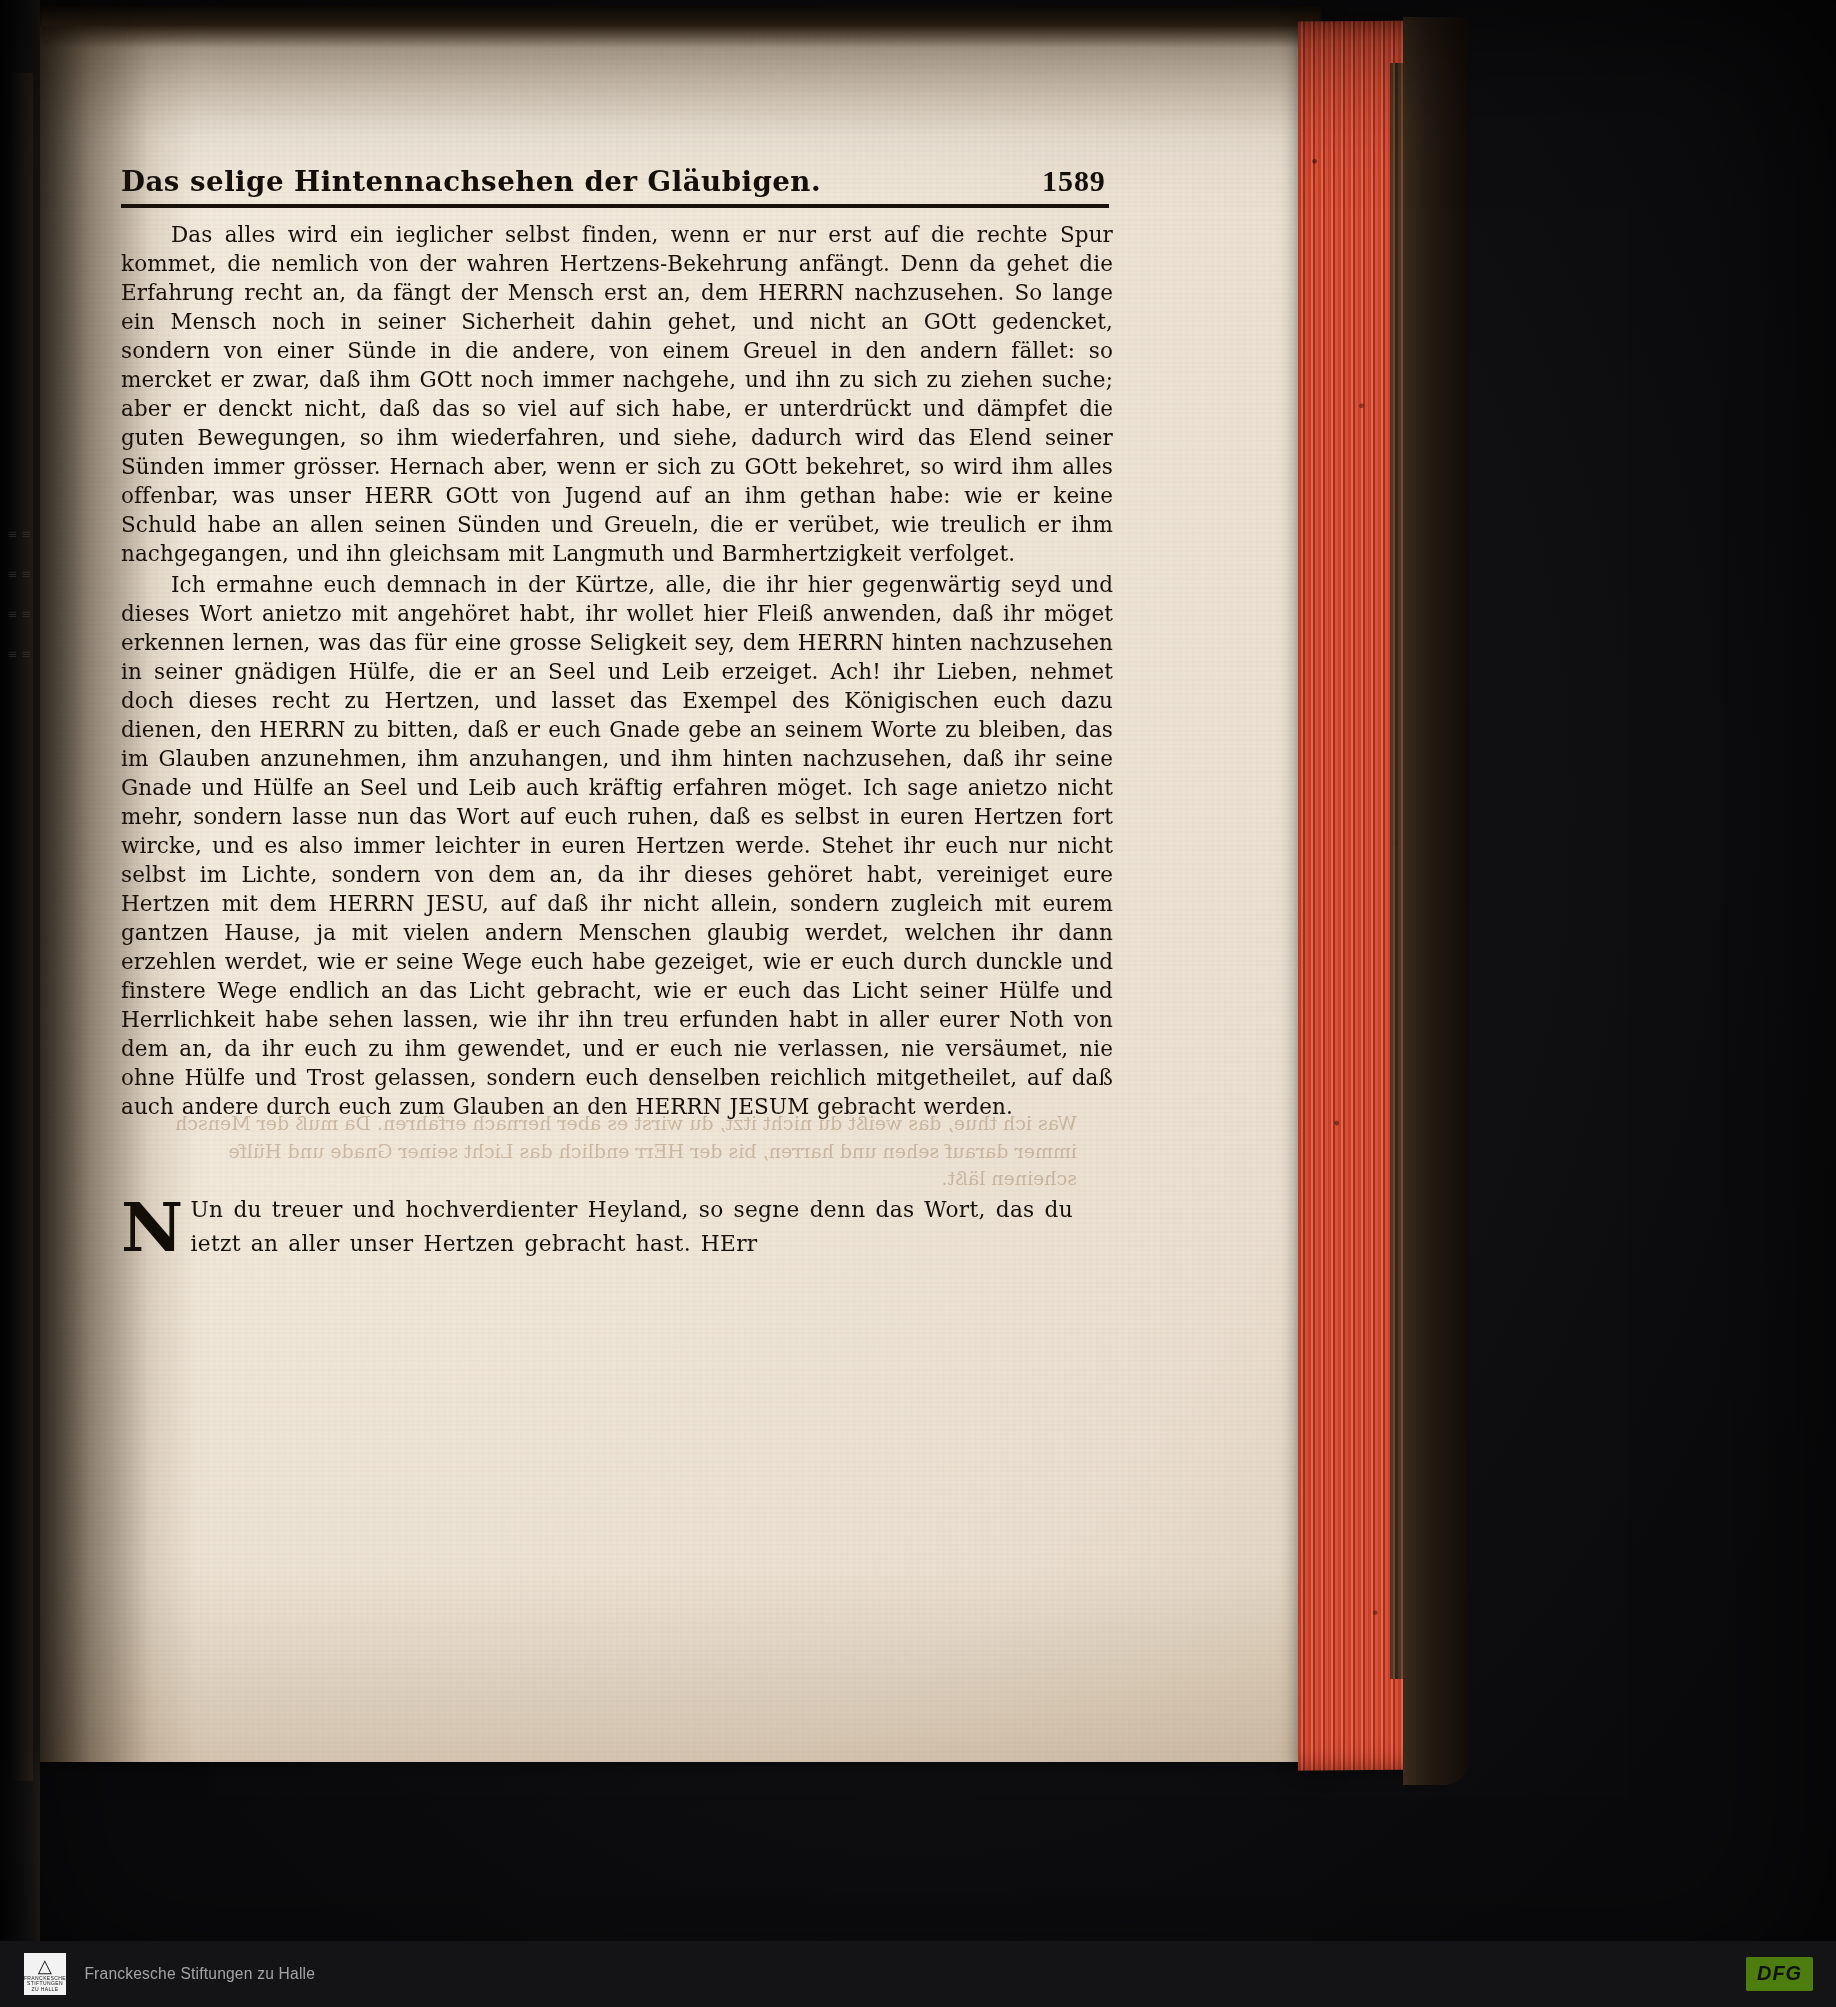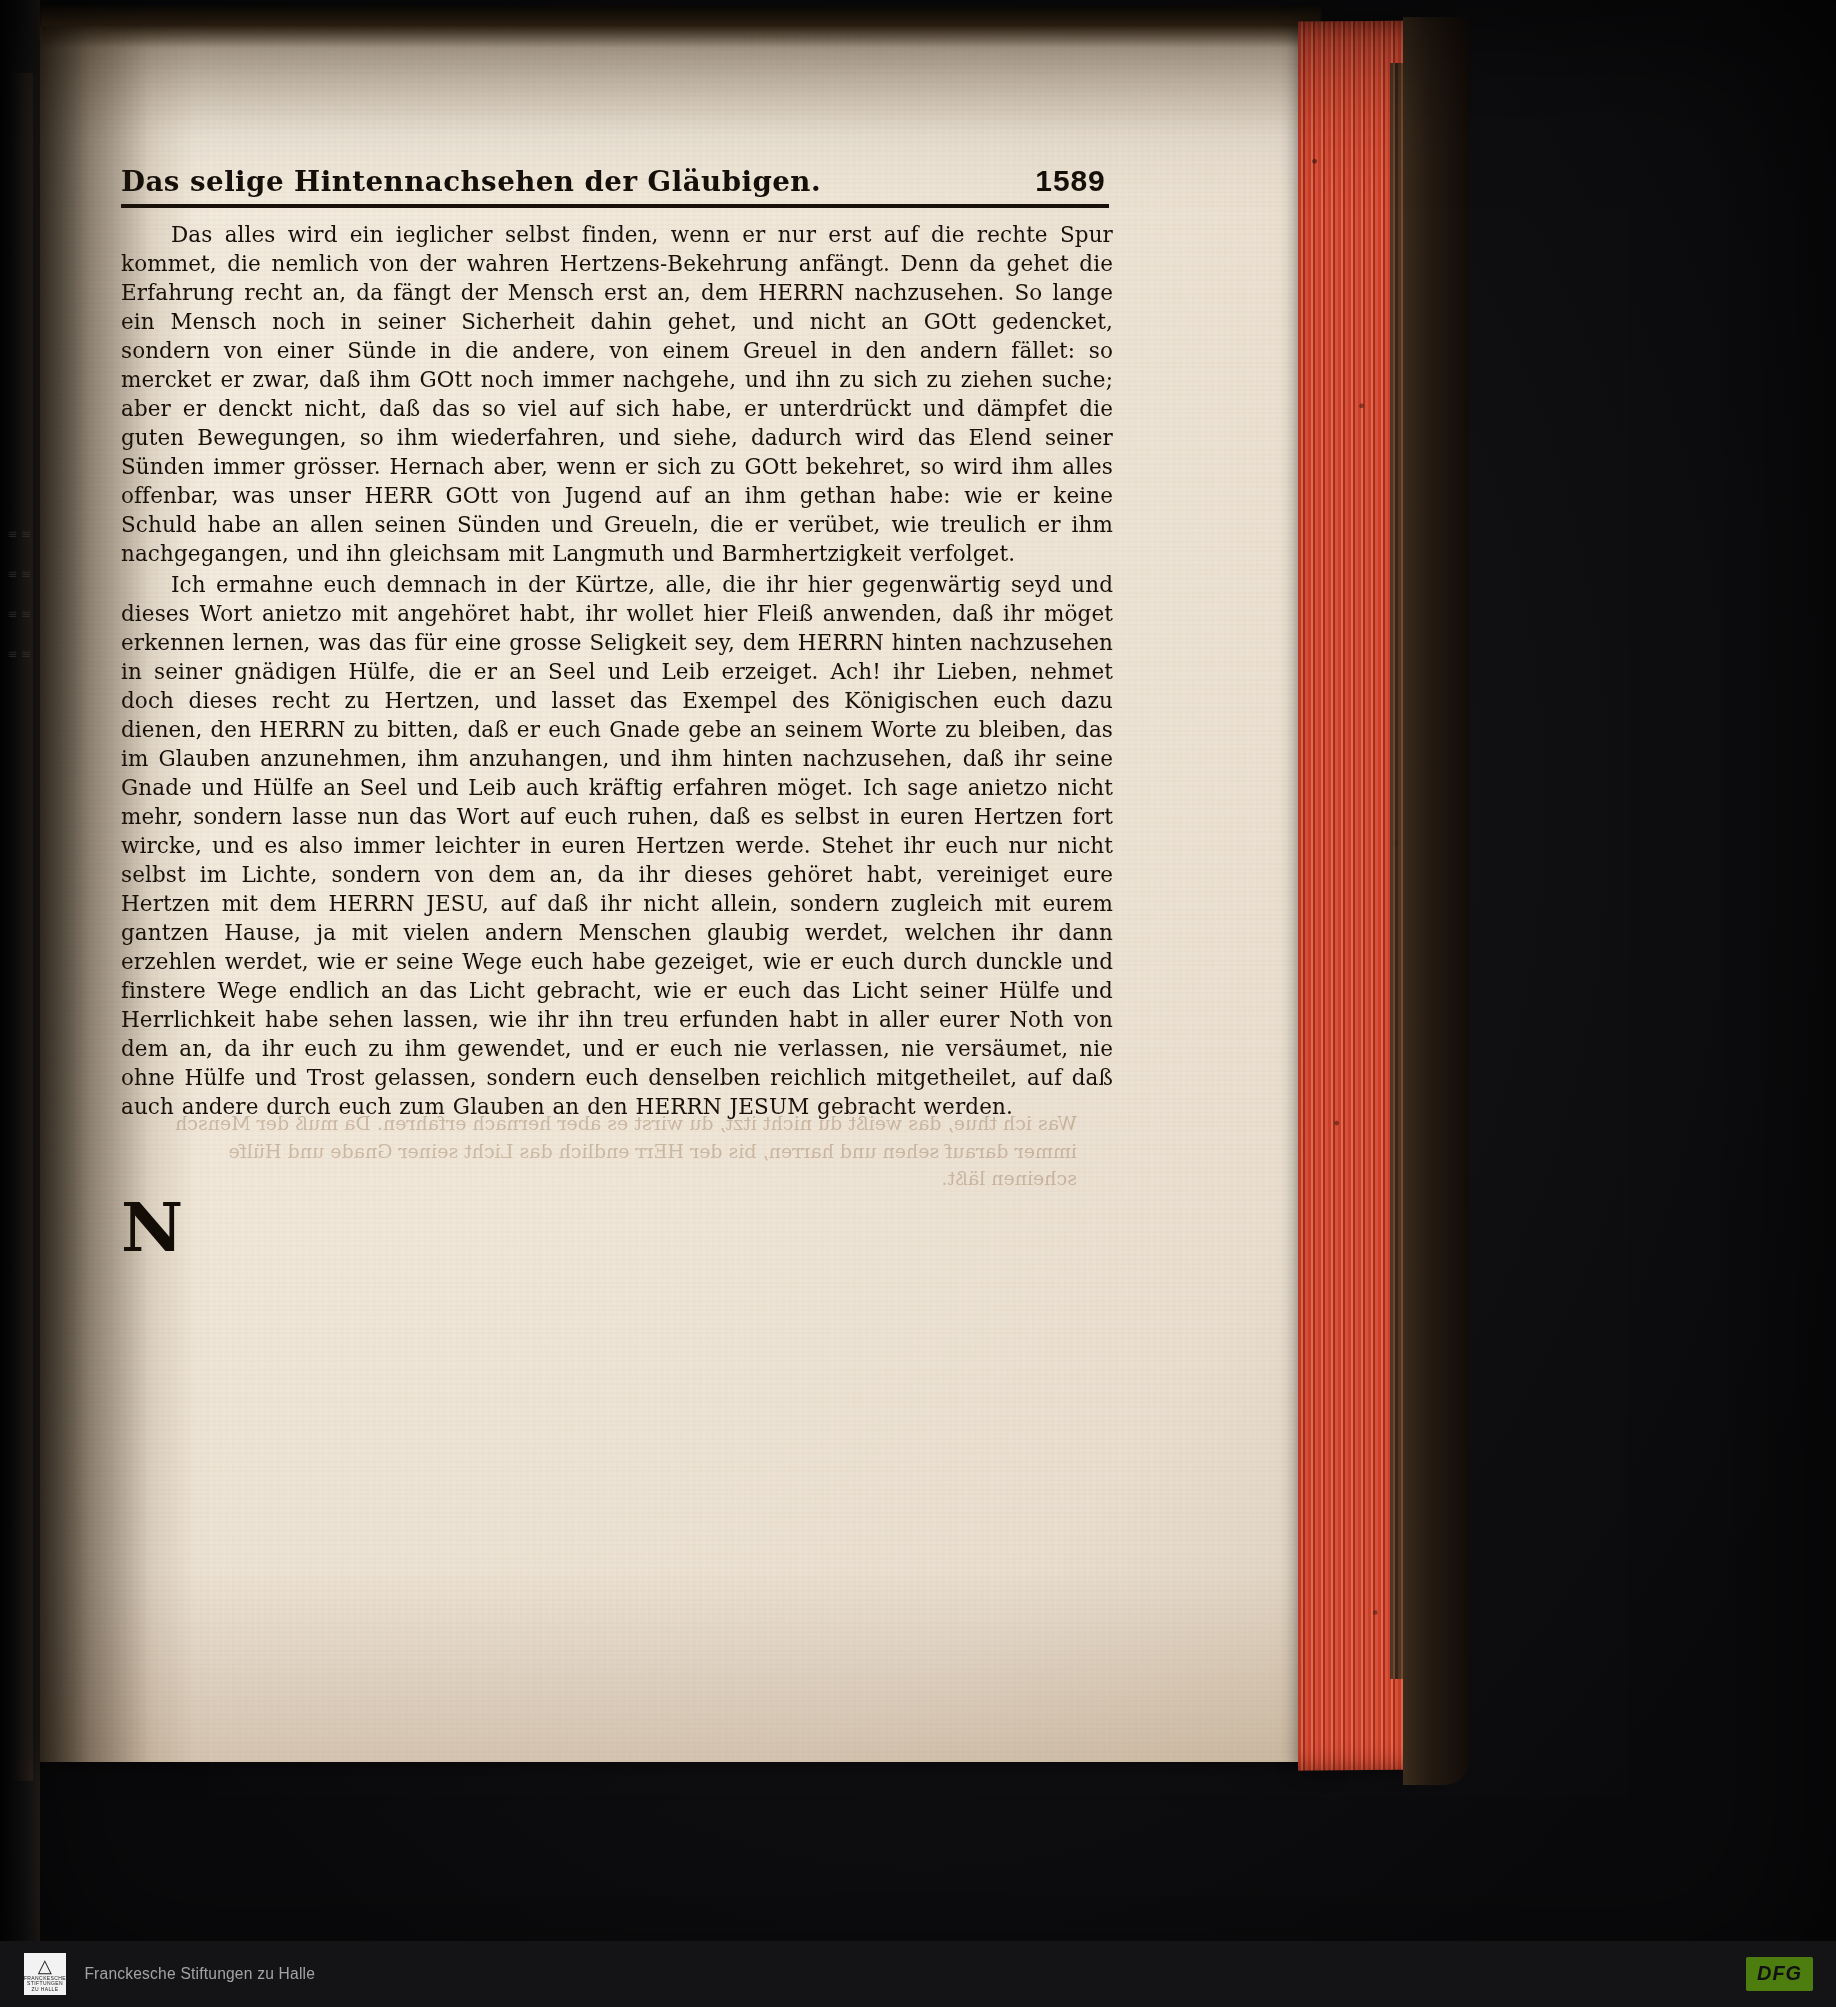--- a/index.html
+++ b/index.html
@@ -166,21 +166,21 @@
   .running-title {
     font-family: "DejaVu Serif", serif;
     font-weight: 700;
     font-size: 28.5px;
     letter-spacing: 0.5px;
     white-space: nowrap;
     transform: scaleX(.97);
     transform-origin: left bottom;
   }
   .page-no {
-    font-family: Liberation Sans, sans-serif;
+    font-family: Liberation Serif, serif;
     font-weight: 700;
     font-size: 30px;
     letter-spacing: 0.9px;
     padding-right: 7.3px;
   }
   .head-rule {
     margin-top: 6.4px;
     height: 3.7px;
     background: #1a120a;
     width: 988px;
@@ -342,20 +342,24 @@
         </div>
         <div class="head-rule"></div>
 
         <div class="body-text">
           <p><span class="indent"></span><span>Das alles wird ein ieglicher selbst finden, wenn er nur erst auf die rechte Spur kommet, die nemlich von der wahren Hertzens-Bekehrung anfängt.   Denn da gehet die Erfahrung recht an, da fängt der Mensch erst an, dem HERRN nachzusehen.   So lange ein Mensch noch in seiner Sicherheit dahin gehet, und nicht an GOtt gedencket, sondern von einer Sünde in die andere, von einem Greuel in den andern fället: so mercket er zwar, daß ihm GOtt noch immer nachgehe, und ihn zu sich zu ziehen suche; aber er denckt nicht, daß das so viel auf sich habe, er unterdrückt und dämpfet die guten Bewegungen, so ihm wiederfahren, und siehe, dadurch wird das Elend seiner Sünden immer grösser.   Hernach aber, wenn er sich zu GOtt bekehret, so wird ihm alles offenbar, was unser HERR GOtt von Jugend auf an ihm gethan habe: wie er keine Schuld habe an allen seinen Sünden und Greueln, die er verübet, wie treulich er ihm nachgegangen, und ihn gleichsam mit Langmuth und Barmhertzigkeit verfolget.</span></p>
           <p><span class="indent"></span><span>Ich ermahne euch demnach in der Kürtze, alle, die ihr hier gegenwärtig seyd und dieses Wort anietzo mit angehöret habt, ihr wollet hier Fleiß anwenden, daß ihr möget erkennen lernen, was das für eine grosse Seligkeit sey, dem HERRN hinten nachzusehen in seiner gnädigen Hülfe, die er an Seel und Leib erzeiget.  Ach! ihr Lieben, nehmet doch dieses recht zu Hertzen, und lasset das Exempel des Königischen euch dazu dienen, den HERRN zu bitten, daß er euch Gnade gebe an seinem Worte zu bleiben, das im Glauben anzunehmen, ihm anzuhangen, und ihm hinten nachzusehen, daß ihr seine Gnade und Hülfe an Seel und Leib auch kräftig erfahren möget.   Ich sage anietzo nicht mehr, sondern lasse nun das Wort auf euch ruhen, daß es selbst in euren Hertzen fort wircke, und es also immer leichter in euren Hertzen werde.   Stehet ihr euch nur nicht selbst im Lichte, sondern von dem an, da ihr dieses gehöret habt, vereiniget eure Hertzen mit dem HERRN JESU, auf daß ihr nicht allein, sondern zugleich mit eurem gantzen Hause, ja mit vielen andern Menschen glaubig werdet, welchen ihr dann erzehlen werdet, wie er seine Wege euch habe gezeiget, wie er euch durch dunckle und finstere Wege endlich an das Licht gebracht, wie er euch das Licht seiner Hülfe und Herrlichkeit habe sehen lassen, wie ihr ihn treu erfunden habt in aller eurer Noth von dem an, da ihr euch zu ihm gewendet, und er euch nie verlassen, nie versäumet, nie ohne Hülfe und Trost gelassen, sondern euch denselben reichlich mitgetheilet, auf daß auch andere durch euch zum Glauben an den HERRN JESUM gebracht werden.</span></p>
         </div>
 
         <div class="prayer">
           <span class="dropcap">N</span>
+          <div class="prayer-text">
+            <span>Un du treuer und hochverdienter Heyland,   so segne denn das Wort, das du ietzt an aller unser Hertzen gebracht hast.</span>
+            <span>HErr</span>
+          </div>
         </div>
 
       </div>
     </div>
 
     <div class="spine-shadow"></div>
 
     <div class="fore-edge">
       <div class="fore-edge-speckle"></div>
     </div>

